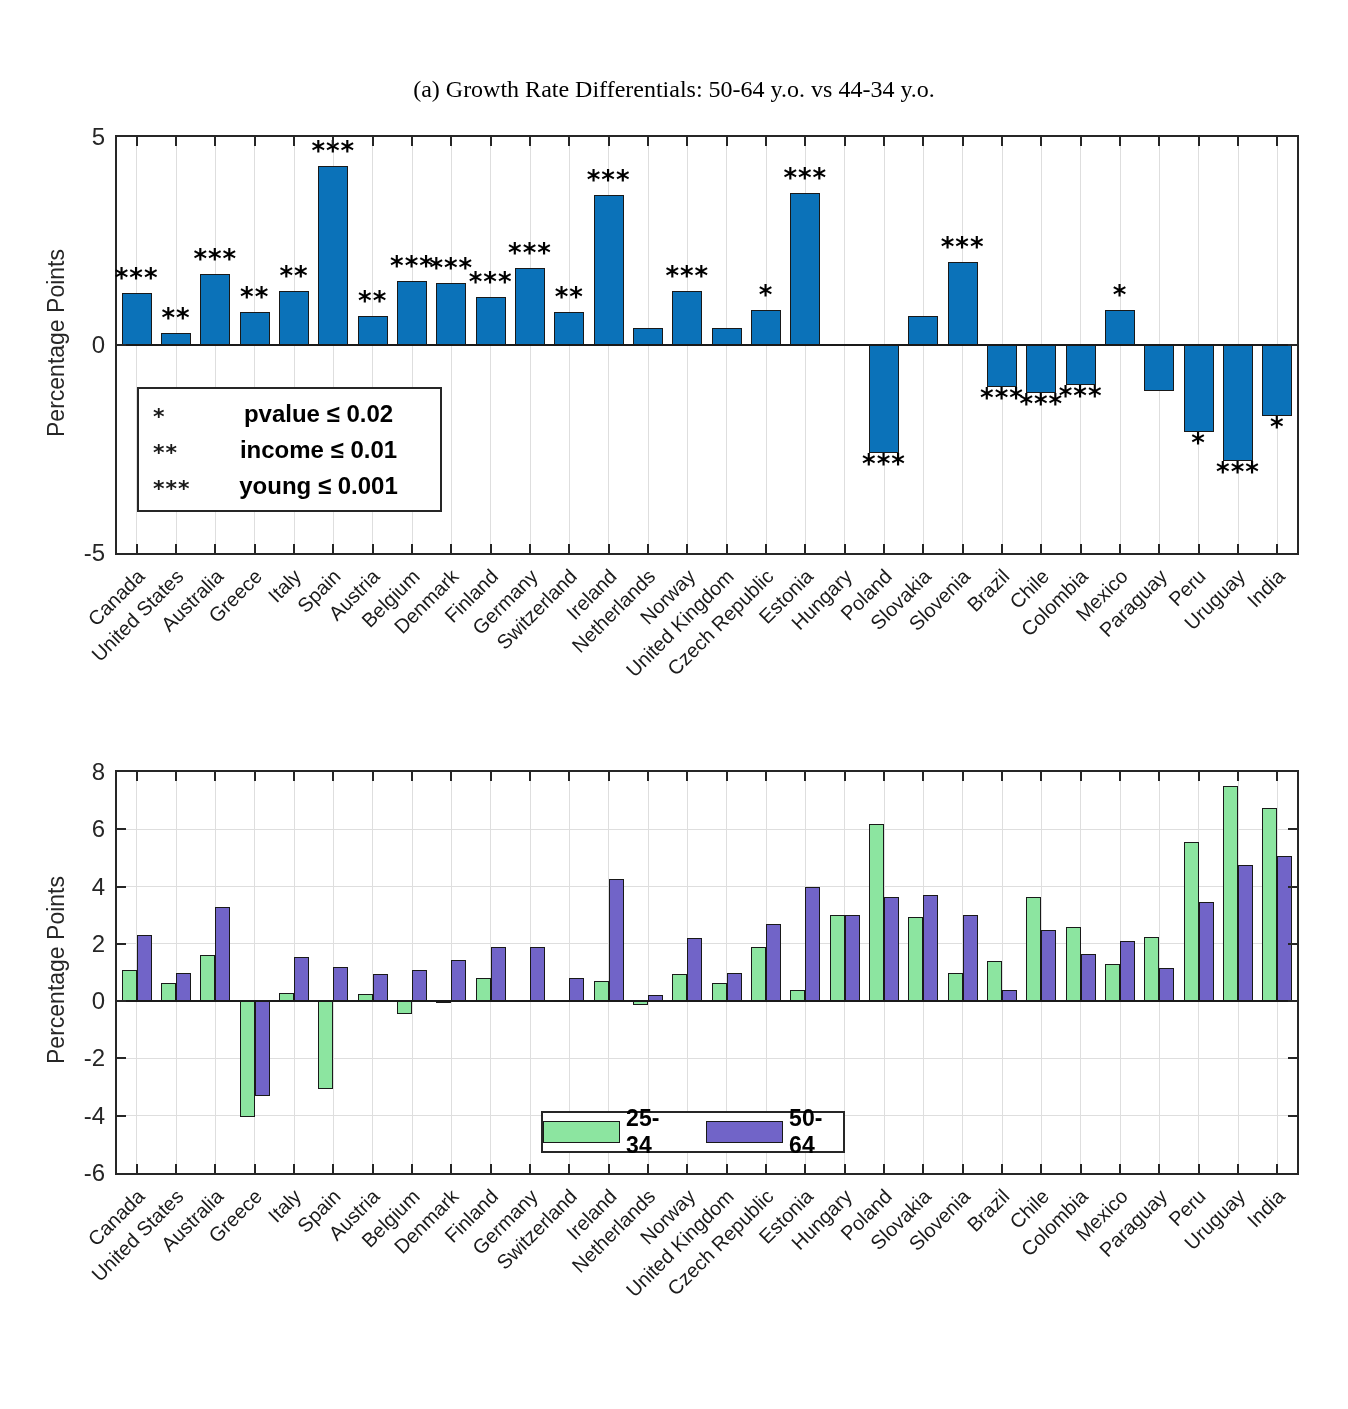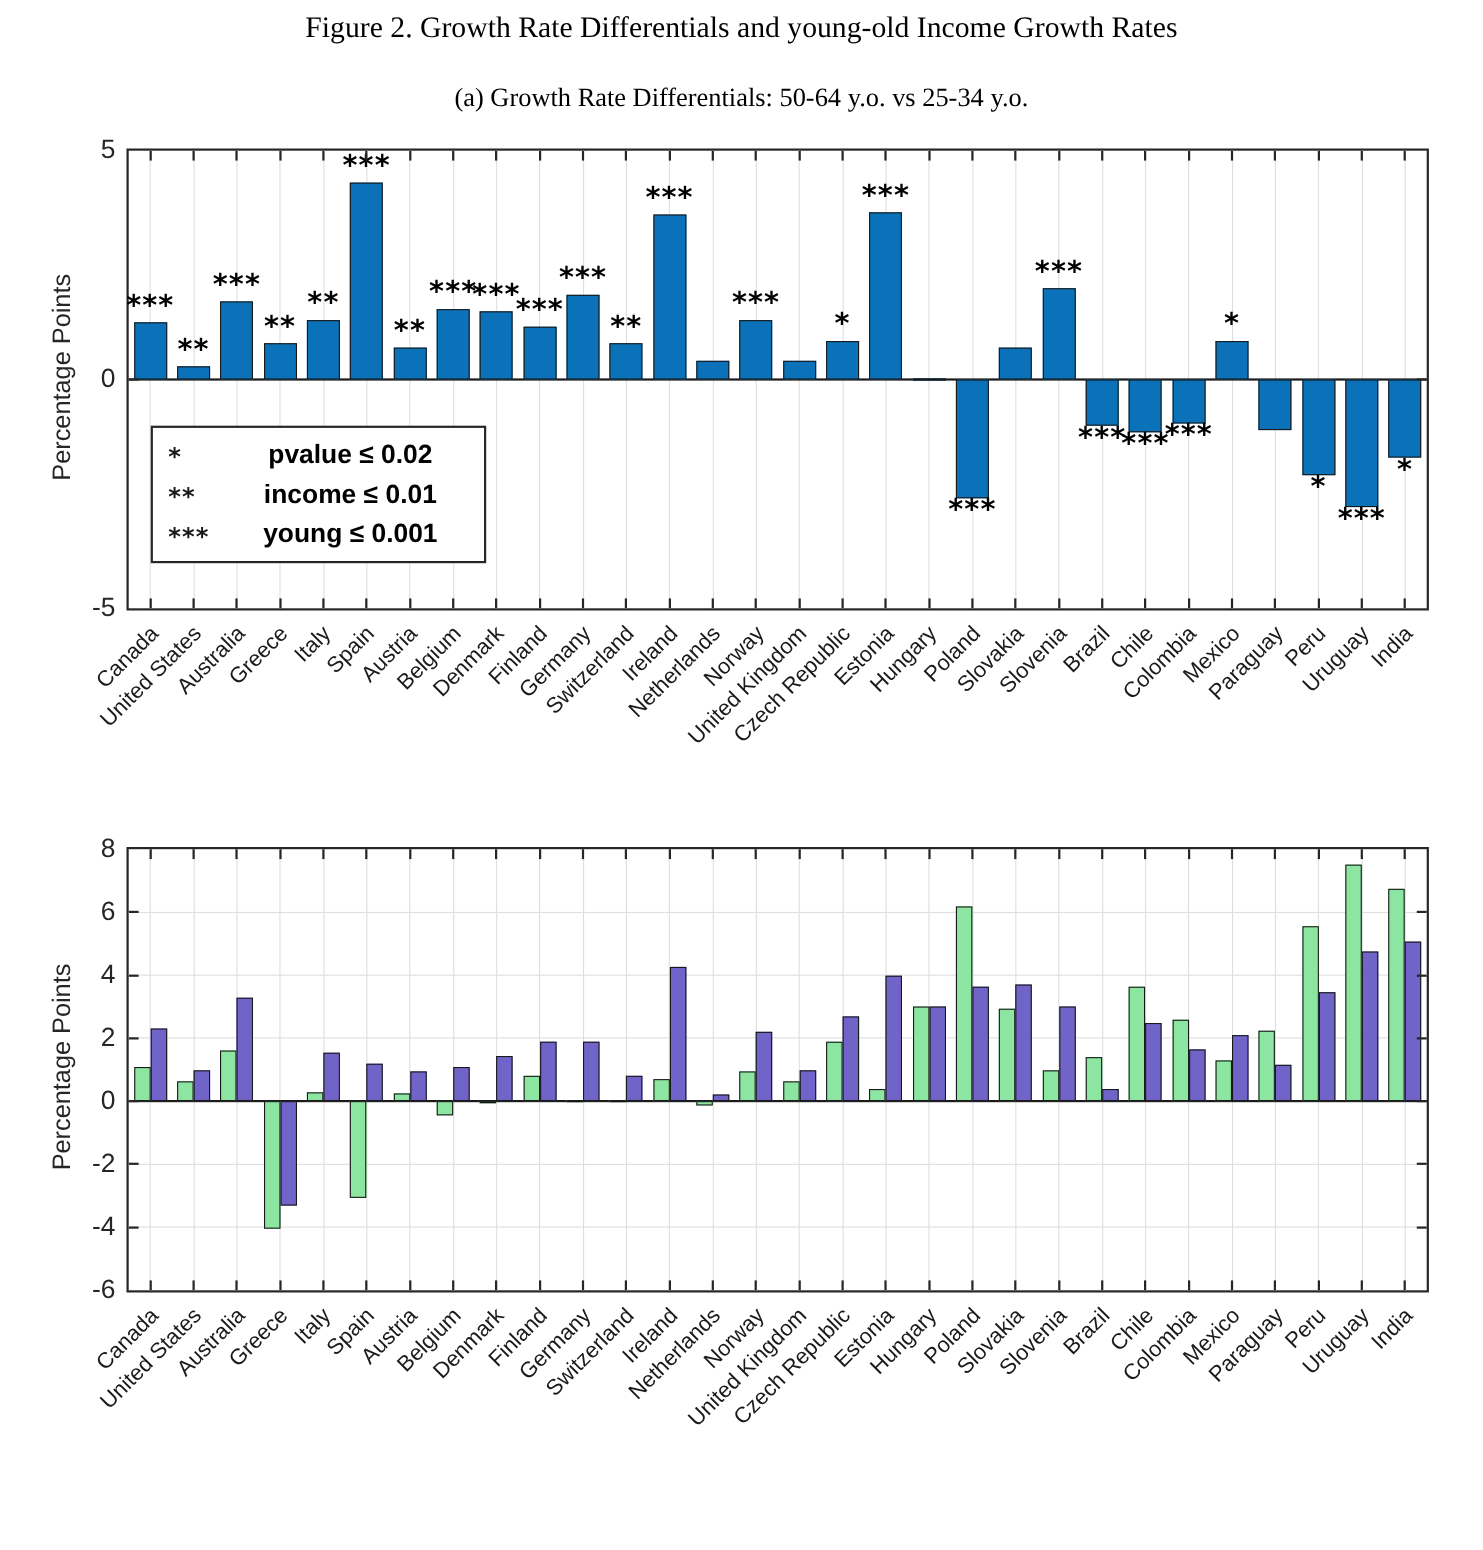--- a/index.html
+++ b/index.html
@@ -40,23 +40,22 @@
          border:2px solid #262626;z-index:6;display:flex;align-items:center;
          justify-content:center;gap:26px;box-sizing:border-box;}
   .legend-b .entry{display:flex;align-items:center;}
   .legend-b .swatch{width:84px;height:22px;border:1.5px solid #191919;box-sizing:border-box;}
   .legend-b .lab{font-size:23px;font-weight:600;color:#000;margin-left:6px;}
 </style>
 </head>
 <body>
 
 <div class="figure">
-  <div class="main-title">Figure 2. Growth Rate Differentials and young-old Income Growth Rates</div>
 
-  <div class="panel-title title-a">(a) Growth Rate Differentials: 50-64 y.o. vs 25-34 y.o.</div>
+  <div class="panel-title title-a">(a) Growth Rate Differentials: 50-64 y.o. vs 44-34 y.o.</div>
   <div class="ylabel" style="left:56px;top:343px;">Percentage Points</div>
   <div class="plot" id="plotA">
     <div class="legend-a" id="legendA">
         <div class="row">
           <span class="sym">*</span>
           <span class="txt">pvalue ≤ 0.02</span>
         </div>
         <div class="row">
           <span class="sym">**</span>
           <span class="txt">income ≤ 0.01</span>
@@ -246,20 +245,30 @@
       <div class="bar" style="left: 1066.67px; width: 30px; height: 87.36px; top: 208px; background: rgb(11, 114, 185);"></div>
       <div class="stars" style="left: 1036.67px; width: 90px; top: 291.36px;">*</div>
       <div class="bar" style="left: 1106px; width: 30px; height: 116.48px; top: 208px; background: rgb(11, 114, 185);"></div>
       <div class="stars" style="left: 1076px; width: 90px; top: 320.48px;">***</div>
       <div class="bar" style="left: 1145.33px; width: 30px; height: 70.72px; top: 208px; background: rgb(11, 114, 185);"></div>
       <div class="stars" style="left: 1115.33px; width: 90px; top: 274.72px;">*</div>
     </div>
 
   <div class="ylabel" style="left:56px;top:970px;">Percentage Points</div>
   <div class="plot" id="plotB">
+    <div class="legend-b" id="legendB">
+        <div class="entry">
+          <div class="swatch" style="background: rgb(140, 229, 160);"></div>
+          <span class="lab">25-34</span>
+        </div>
+        <div class="entry">
+          <div class="swatch" style="background: rgb(113, 100, 200);"></div>
+          <span class="lab">50-64</span>
+        </div>
+      </div>
     <div class="xlabels" id="xlabelsB">
         <span class="xcat-label" style="right: 1164.33px; top: 12px;">Canada</span>
         <span class="xcat-label" style="right: 1125px; top: 12px;">United States</span>
         <span class="xcat-label" style="right: 1085.67px; top: 12px;">Australia</span>
         <span class="xcat-label" style="right: 1046.33px; top: 12px;">Greece</span>
         <span class="xcat-label" style="right: 1007px; top: 12px;">Italy</span>
         <span class="xcat-label" style="right: 967.667px; top: 12px;">Spain</span>
         <span class="xcat-label" style="right: 928.333px; top: 12px;">Austria</span>
         <span class="xcat-label" style="right: 889px; top: 12px;">Belgium</span>
         <span class="xcat-label" style="right: 849.667px; top: 12px;">Denmark</span>

